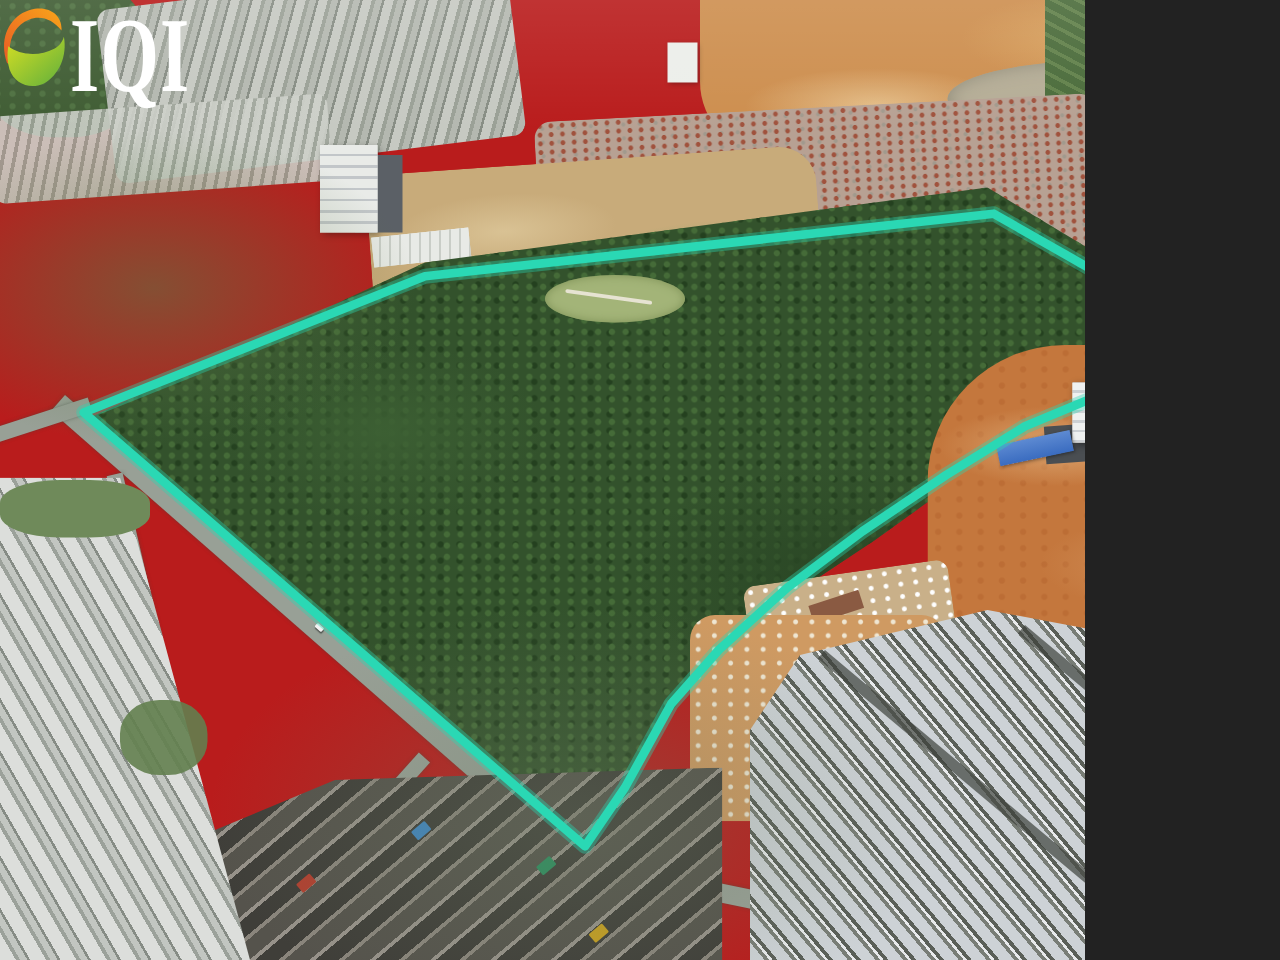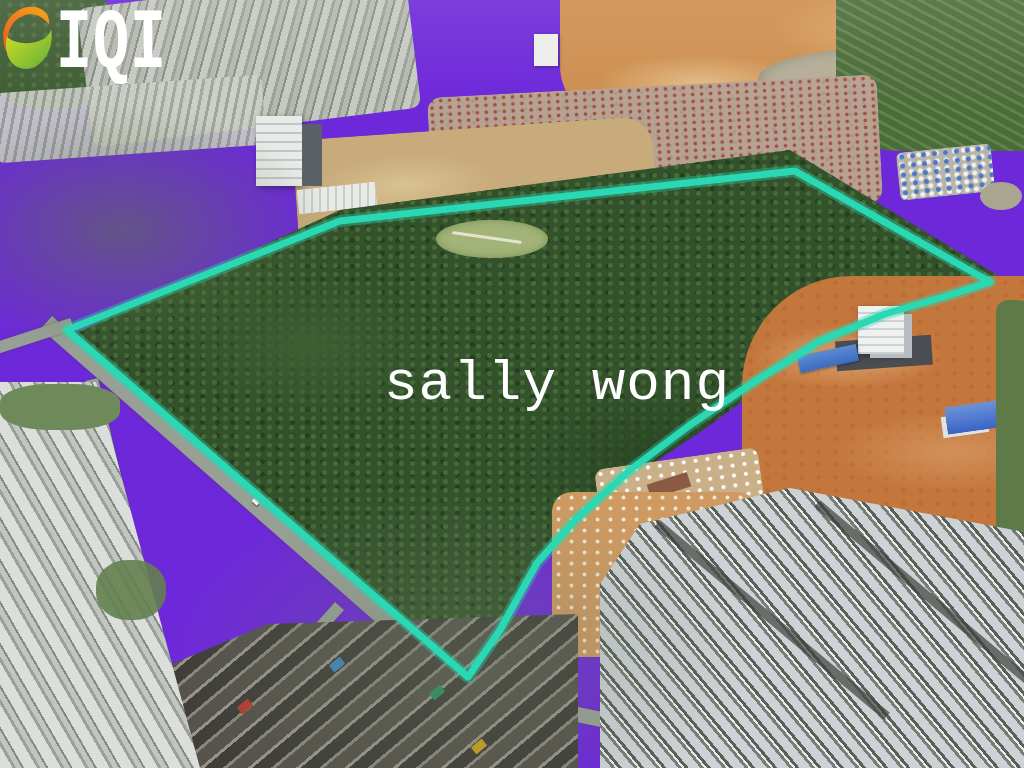--- a/index.html
+++ b/index.html
@@ -1,17 +1,17 @@
 <!DOCTYPE html>
 <html><head>
 <meta charset="utf-8">
 <style>
   html,body{margin:0;padding:0;background:#222;}
-  .stage{position:relative;width:1024px;height:768px;overflow:hidden;
-         font-family:Liberation Mono, monospace;background:#6d28d9;}
+  .stage{position:relative;width:868px;height:768px;overflow:hidden;
+         font-family:Liberation Serif, serif;background:#b91c1c;}
   .stage *{position:absolute;box-sizing:border-box;}
 
   
   .grain{left:0;top:0;width:1024px;height:768px;z-index:1;
     background:
       radial-gradient(300px 180px at 12% 30%, rgba(90,120,70,.55), transparent 70%),
       radial-gradient(420px 240px at 45% 85%, rgba(110,125,100,.35), transparent 70%),
       linear-gradient(180deg, rgba(255,255,255,.10), rgba(255,255,255,0) 14%);}
   .trees-topleft{left:-20px;top:-20px;width:140px;height:130px;border-radius:45%;
     background:#3f5c33;
@@ -220,15 +220,14 @@
           <stop offset="0" stop-color="#d7df23"></stop>
             <stop offset="1" stop-color="#5faf3c"></stop>
         </linearGradient>
       </defs>
       <path d="M10 50 C 2 28 14 8 33 5 C 47 3 56 12 55 23 C 48 14 38 10 28 14 C 15 19 9 34 14 50 Z" fill="url(#lg-o)"></path>
       <path d="M11 36 C 20 43 36 45 49 38 C 53 36 56 32 57 28 C 60 44 53 60 40 67 C 29 72 16 67 12 55 C 10 49 10 42 11 36 Z" fill="url(#lg-g)"></path>
     </svg>
     <span class="logo-text">IQI</span>
   </div>
 
-  <div class="watermark">sally wong</div>
 
 </div>
 
 </body></html>

